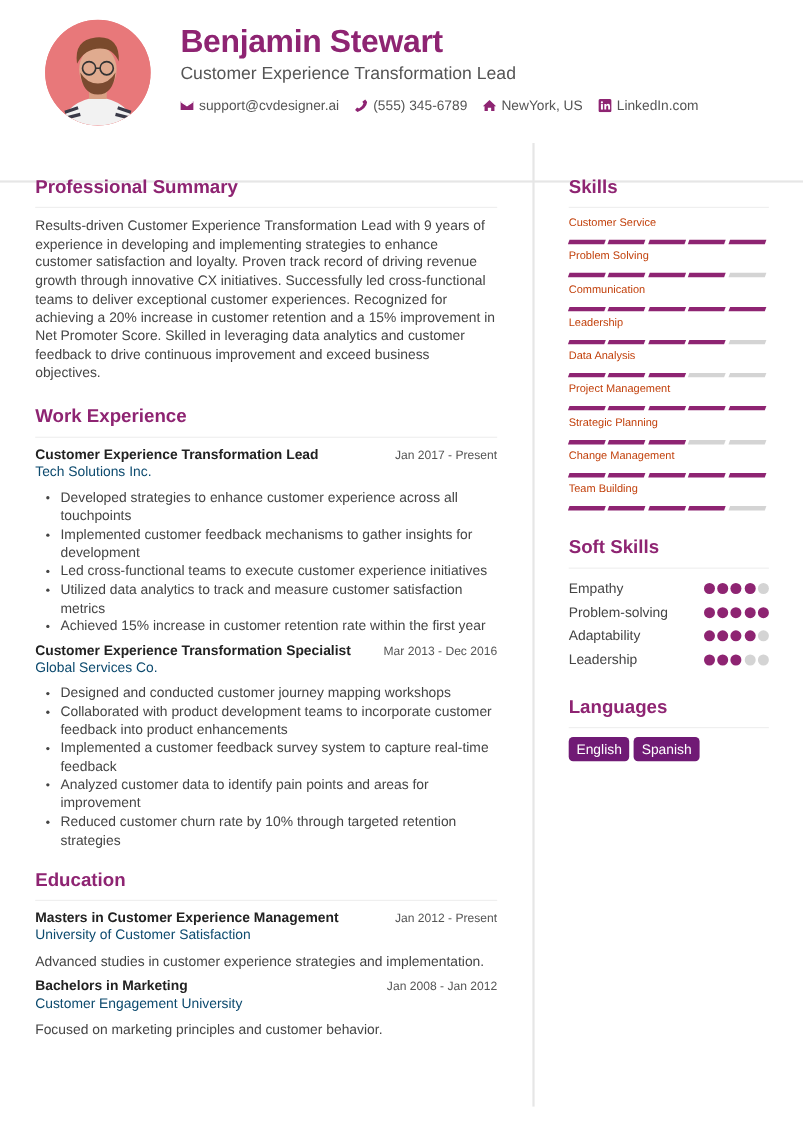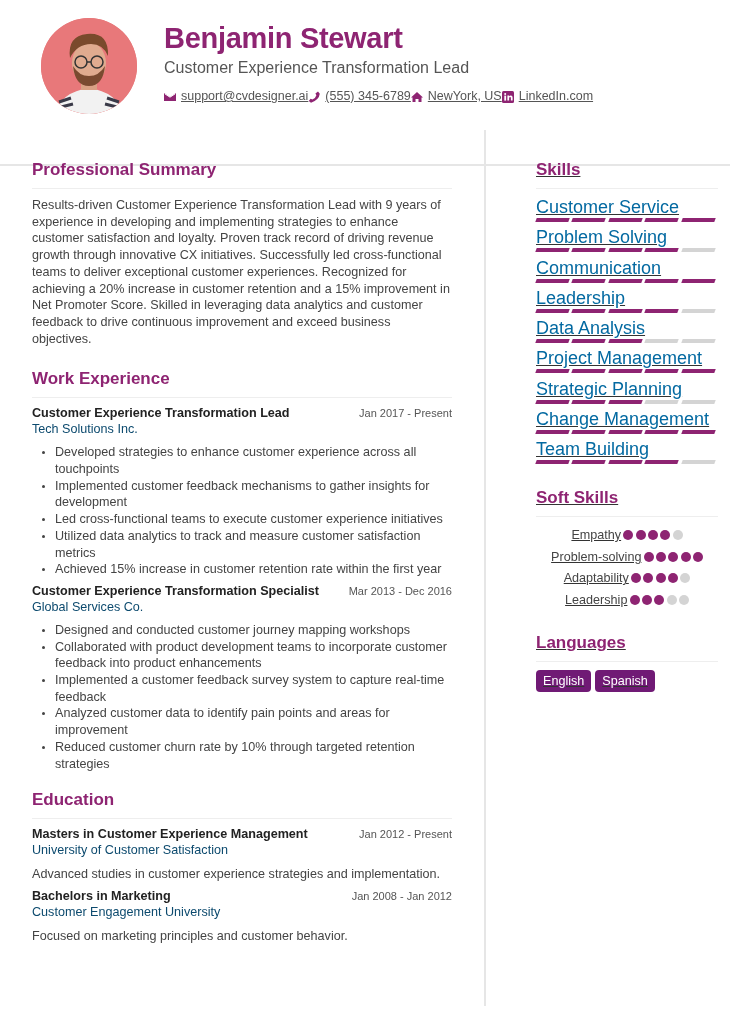--- a/index.html
+++ b/index.html
@@ -5,51 +5,51 @@
   * { box-sizing: border-box; margin: 0; padding: 0; }
   html, body { width: 730px; height: 1024px; background: #ffffff; overflow: hidden; }
   body { font-family: "Liberation Sans", sans-serif; color: #333; position: relative; }
 
   .header { position: absolute; left: 0; top: 0; width: 730px; height: 166px; border-bottom: 2px solid #e6e6e6; }
   .avatar { position: absolute; left: 41px; top: 18px; width: 96px; height: 96px; border-radius: 50%; background: #e8787a; overflow: hidden; }
   .avatar svg { width: 96px; height: 96px; display: block; }
   .name { position: absolute; left: 164px; top: 22px; font-size: 29px; font-weight: bold; color: #8e2472; letter-spacing: -0.3px; }
   .title { position: absolute; left: 164px; top: 59px; font-size: 16px; color: #555; }
   .contacts { position: absolute; left: 164px; top: 89px; display: flex; align-items: center; font-size: 12.5px; color: #555; }
-  .contact { display: flex; align-items: flex-end; margin-right: 0; text-decoration: underline; }
+  .contact { display: flex; align-items: center; margin-right: 14px; }
   .contact .ic { width: 12px; height: 12px; margin-right: 5px; display: inline-block; }
   .contact .ic svg { width: 12px; height: 12px; display: block; fill: #8e2472; }
 
   .vdivider { position: absolute; left: 484px; top: 130px; width: 2px; height: 876px; background: #e6e6e6; }
 
   .left { position: absolute; left: 32px; top: 160px; width: 420px; }
-  .right { position: absolute; left: 536px; top: 160px; width: 182px; text-decoration: underline; }
+  .right { position: absolute; left: 517px; top: 160px; width: 182px; }
 
   .section-title { font-size: 17px; font-weight: bold; color: #8e2472; padding-bottom: 8px; border-bottom: 1px solid #eee; margin-bottom: 8px; }
   .summary { font-size: 12.6px; line-height: 16.7px; color: #444; margin-bottom: 22px; }
 
   .job { margin-bottom: 6px; }
   .job-head { display: flex; justify-content: space-between; align-items: baseline; }
   .job-title { font-size: 12.6px; font-weight: bold; color: #222; }
   .job-date { font-size: 11px; color: #555; }
   .job-company { font-size: 12.6px; color: #0c4a6e; margin-top: 2px; }
   .bullets { list-style: none; margin-top: 8px; margin-left: 10px; }
   .bullets li { position: relative; font-size: 12.6px; line-height: 16.7px; color: #444; padding-left: 13px; }
   .bullets li::before { content: ""; position: absolute; left: 0; top: 7px; width: 3px; height: 3px; border-radius: 50%; background: #444; }
 
   .edu { margin-bottom: 8px; }
   .edu-desc { font-size: 12.6px; color: #444; margin-top: 10px; }
 
   .skill { margin-bottom: 0; height: 30.3px; }
-  .skill-label { font-size: 18px; color: #0369a1; display: block; height: 16px; }
+  .skill-label { font-size: 10px; color: #c2410c; display: block; height: 16px; }
   .bars { display: flex; margin-top: 5px; }
   .bar { width: 33px; height: 4px; margin-right: 3.5px; transform: skewX(-20deg); background: #d4d4d4; }
   .bar.on { background: #8e2472; }
 
-  .soft-row { display: flex; justify-content: center; align-items: center; height: 21.5px; }
+  .soft-row { display: flex; justify-content: space-between; align-items: center; height: 21.5px; }
   .soft-label { font-size: 12.6px; color: #444; }
   .dots { display: flex; }
   .dot { width: 10px; height: 10px; border-radius: 50%; background: #d4d4d4; margin-left: 2.3px; }
   .dot.on { background: #8e2472; }
 
   .langs { display: flex; margin-top: 2px; }
   .lang { background: #701a75; color: #fff; font-size: 12.6px; padding: 4px 7px; border-radius: 4px; margin-right: 4px; }
 </style>
 </head>
 <body>

